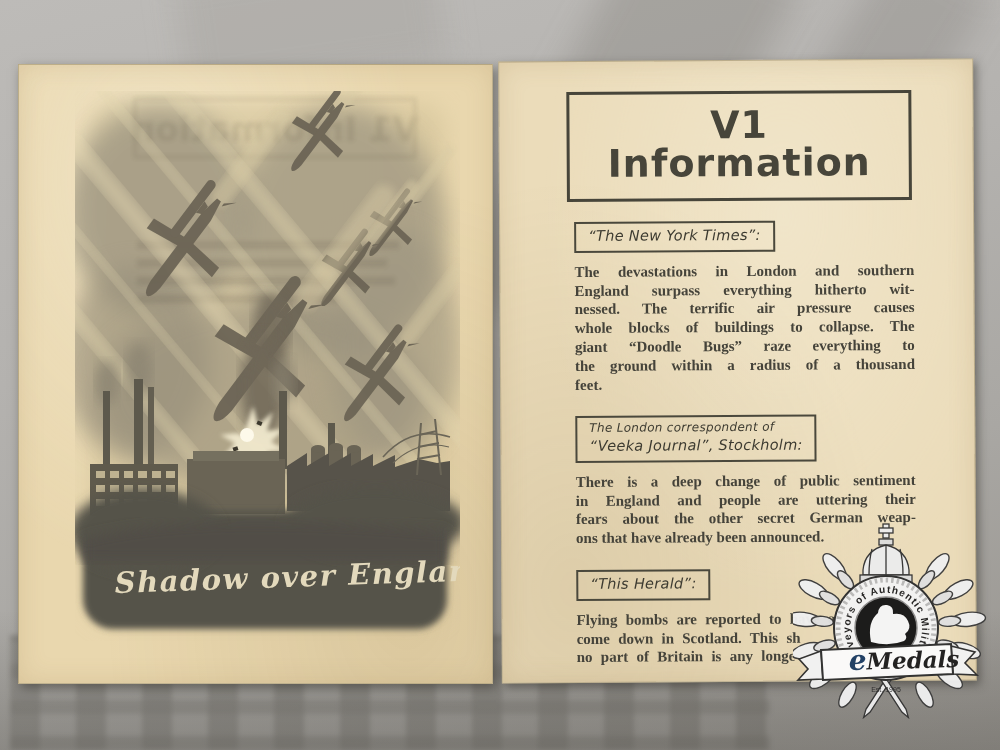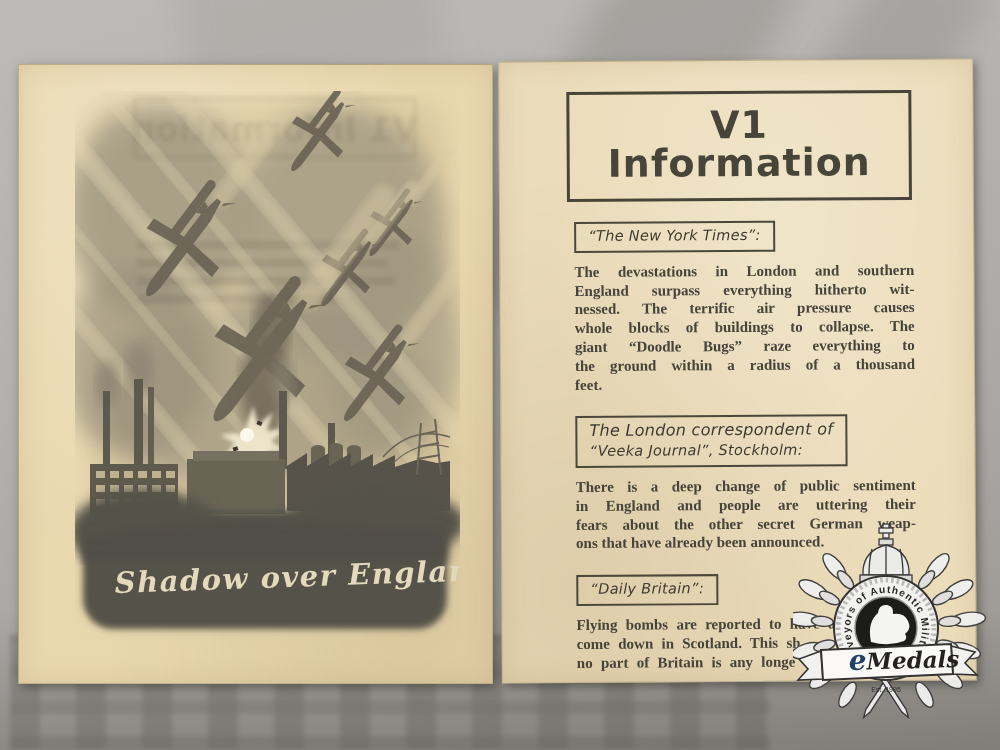--- a/index.html
+++ b/index.html
@@ -31,21 +31,21 @@
        #ebdcba;}
   #poster-svg{position:absolute;left:56px;top:26px;}
 
   .titlebox{margin:30px 61px 0 67px;border:3px solid #47453a;text-align:center;
      padding:12px 4px 16px;color:#47453a;
      font-family:"DejaVu Sans",sans-serif;font-weight:bold;font-size:38px;line-height:1;letter-spacing:1px;}
   .srcbox{display:inline-block;border:2px solid #4a483c;padding:3px 12px 5px;
      font-family:"DejaVu Sans",sans-serif;font-style:italic;font-size:14.5px;line-height:1.3;
      color:#3d3b31;letter-spacing:.3px;}
   .srcwrap{margin:20px 0 0 74px;}
-  .srcbox .small{display:block;font-size:16px;}
+  .srcbox .small{display:block;font-size:12px;}
   .para{margin:10px 59px 0 74px;font-family:"Liberation Serif",serif;font-weight:bold;
      font-size:15px;color:#45433a;}
   .jline{text-align:justify;text-align-last:justify;line-height:18.8px;height:18.8px;overflow:hidden;}
   .last{text-align-last:left;}
   .frag{text-align-last:left;word-spacing:4.5px;}
   .sp2{margin-top:22px;}
 
   #watermark{position:absolute;left:793px;top:518px;opacity:.97;}
 </style>
 </head>
@@ -213,21 +213,21 @@
     </span>
   </div>
   <div class="para">
     <div class="jline">There is a deep change of public sentiment</div>
     <div class="jline">in England and people are uttering their</div>
     <div class="jline">fears about the other secret German weap-</div>
     <div class="jline last">ons that have already been announced.</div>
   </div>
 
   <div class="srcwrap sp2">
-    <span class="srcbox">“Daily Britain”:</span>
+    <span class="srcbox">“This Herald”:</span>
   </div>
   <div class="para">
     <div class="jline frag">Flying bombs are reported to have al</div>
     <div class="jline frag">come down in Scotland. This sh</div>
     <div class="jline frag">no part of Britain is any longe</div>
   </div>
 </div>
 
 <svg id="watermark" width="200" height="210" viewBox="0 0 200 210">
   <defs>

